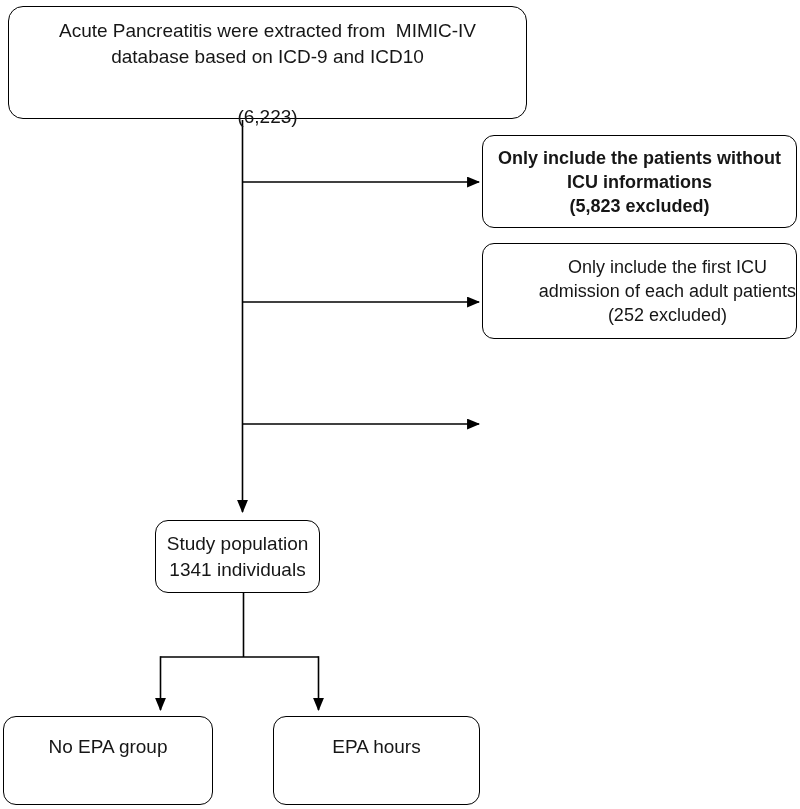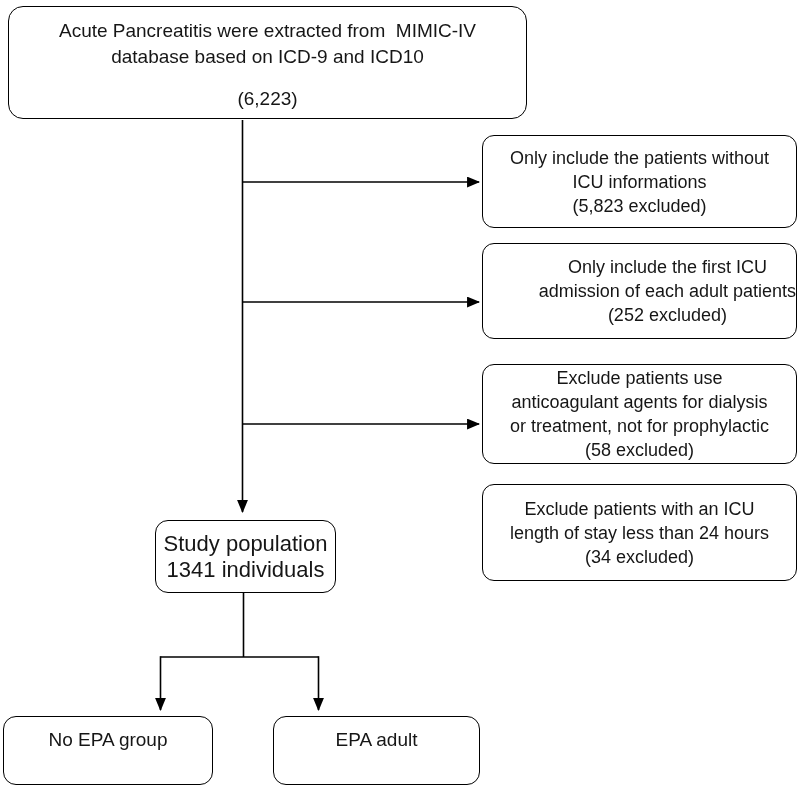--- a/index.html
+++ b/index.html
@@ -41,50 +41,51 @@
   #source-box {
     left: 8px;
     top: 6px;
     width: 519px;
     height: 113px;
     justify-content: flex-start;
     padding-top: 11px;
     font-size: 19px;
     line-height: 26px;
     border-radius: 15px;
+    gap: 18px;
   }
   #source-box .box-count {
     margin-top: 16px;
   }
   .exclusion-box {
     left: 482px;
     width: 315px;
     font-size: 18px;
     line-height: 24px;
     border-radius: 12px;
   }
-  #exclusion-box-1 { top: 135px; height: 93px; }
+  #exclusion-box-1 { top: 135px; height: 93px; font-weight: bold; }
   #exclusion-box-2 { top: 243px; height: 96px; align-items: flex-end; }
   #exclusion-box-3 { top: 364px; height: 100px; }
   #exclusion-box-4 { top: 484px; height: 97px; }
   #study-population-box {
     left: 155px;
     top: 520px;
-    width: 181px;
+    width: 165px;
     height: 73px;
-    font-size: 22px;
+    font-size: 19px;
     line-height: 26px;
   }
   .group-box {
     top: 716px;
-    height: 69px;
+    height: 89px;
     font-size: 19px;
     line-height: 24px;
     justify-content: flex-start;
-    padding-top: 11px;
+    padding-top: 18px;
     gap: 43px;
   }
   #no-epa-group-box { left: 3px;   width: 210px; }
   #epa-group-box    { left: 273px; width: 207px; }
   .group-box .box-count {
     margin-top: 15px;
     font-size: 20px;
     font-style: italic;
   }
 </style>
@@ -123,41 +124,30 @@
 ICU informations
 (5,823 excluded)</div>
   </div>
 
   <div class="box exclusion-box" id="exclusion-box-2">
     <div class="box-text">Only include the first ICU
 admission of each adult patients
 (252 excluded)</div>
   </div>
 
-  <div class="box exclusion-box" id="exclusion-box-3">
-    <div class="box-text">Exclude patients use
-anticoagulant agents for dialysis
-or treatment, not for prophylactic
-(58 excluded)</div>
-  </div>
 
-  <div class="box exclusion-box" id="exclusion-box-4">
-    <div class="box-text">Exclude patients with an ICU
-length of stay less than 24 hours
-(34 excluded)</div>
-  </div>
 
   <div class="box" id="study-population-box">
     <div class="box-text">Study population
 1341 individuals</div>
   </div>
 
   <div class="box group-box" id="no-epa-group-box">
     <div class="box-text">No EPA group</div>
     <div class="box-count">N=1046</div>
   </div>
 
   <div class="box group-box" id="epa-group-box">
-    <div class="box-text">EPA adult</div>
+    <div class="box-text">EPA hours</div>
     <div class="box-count">N=163</div>
   </div>
 
 </div>
 
 </body></html>

